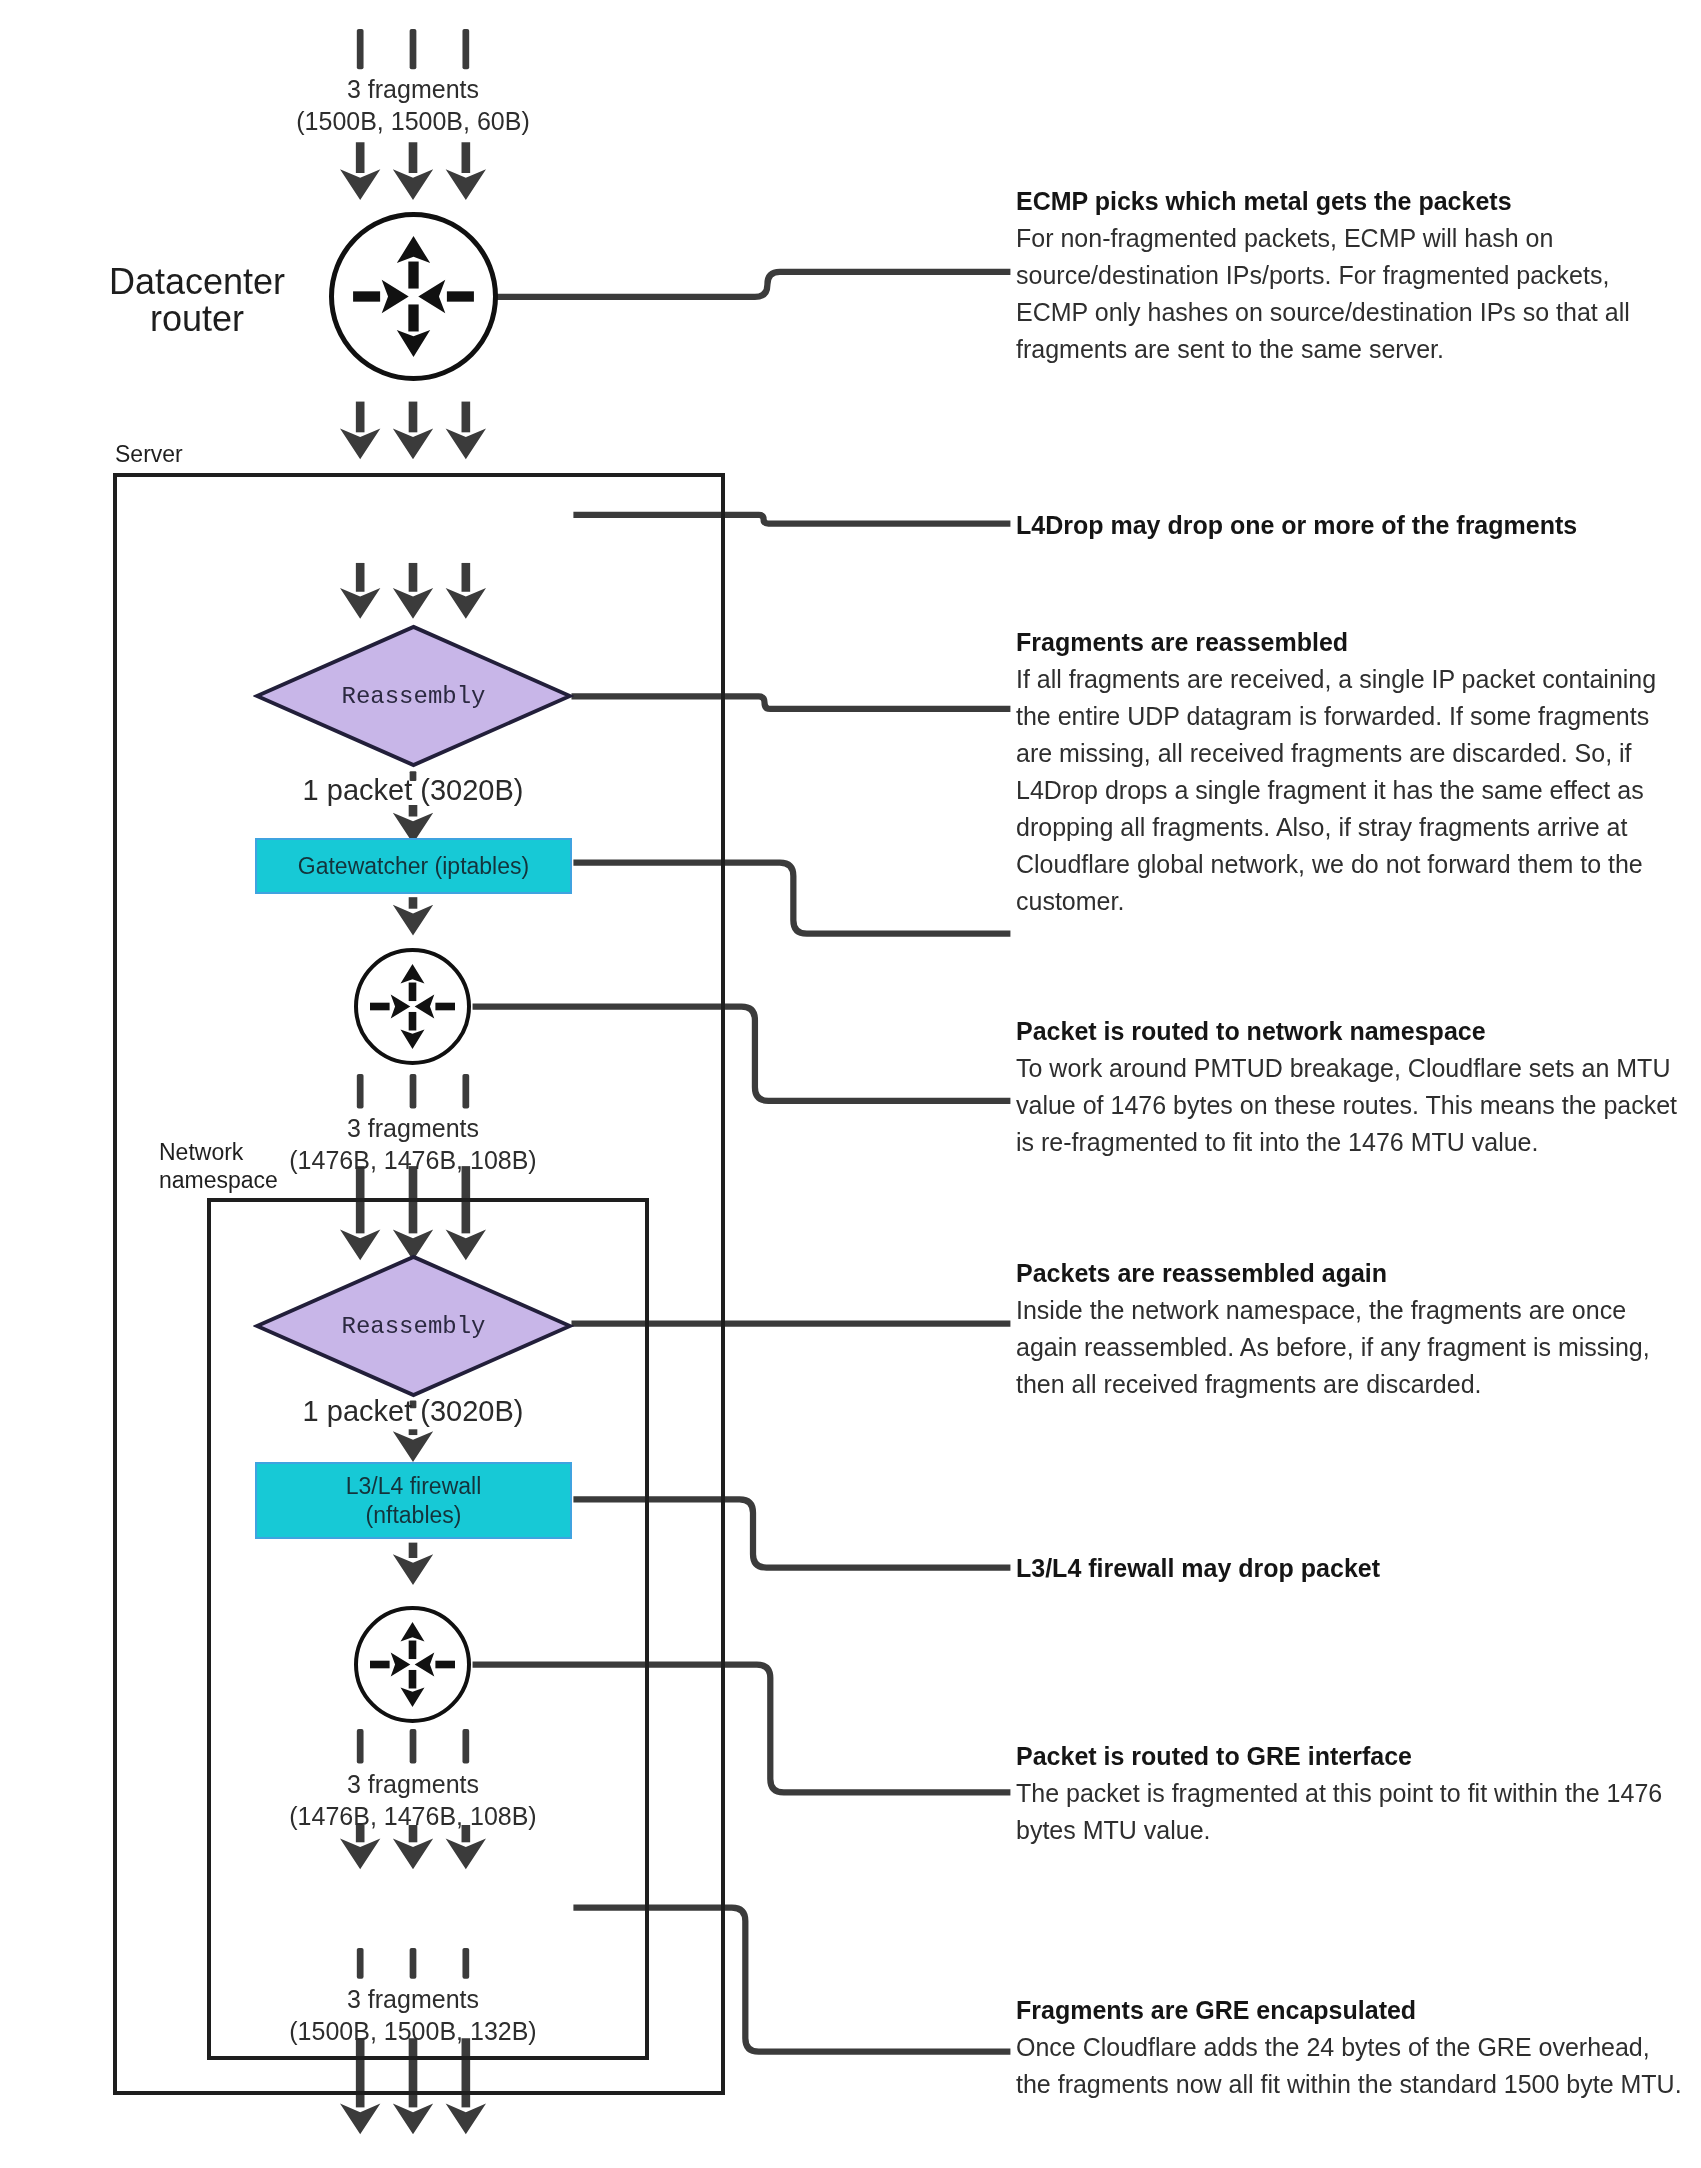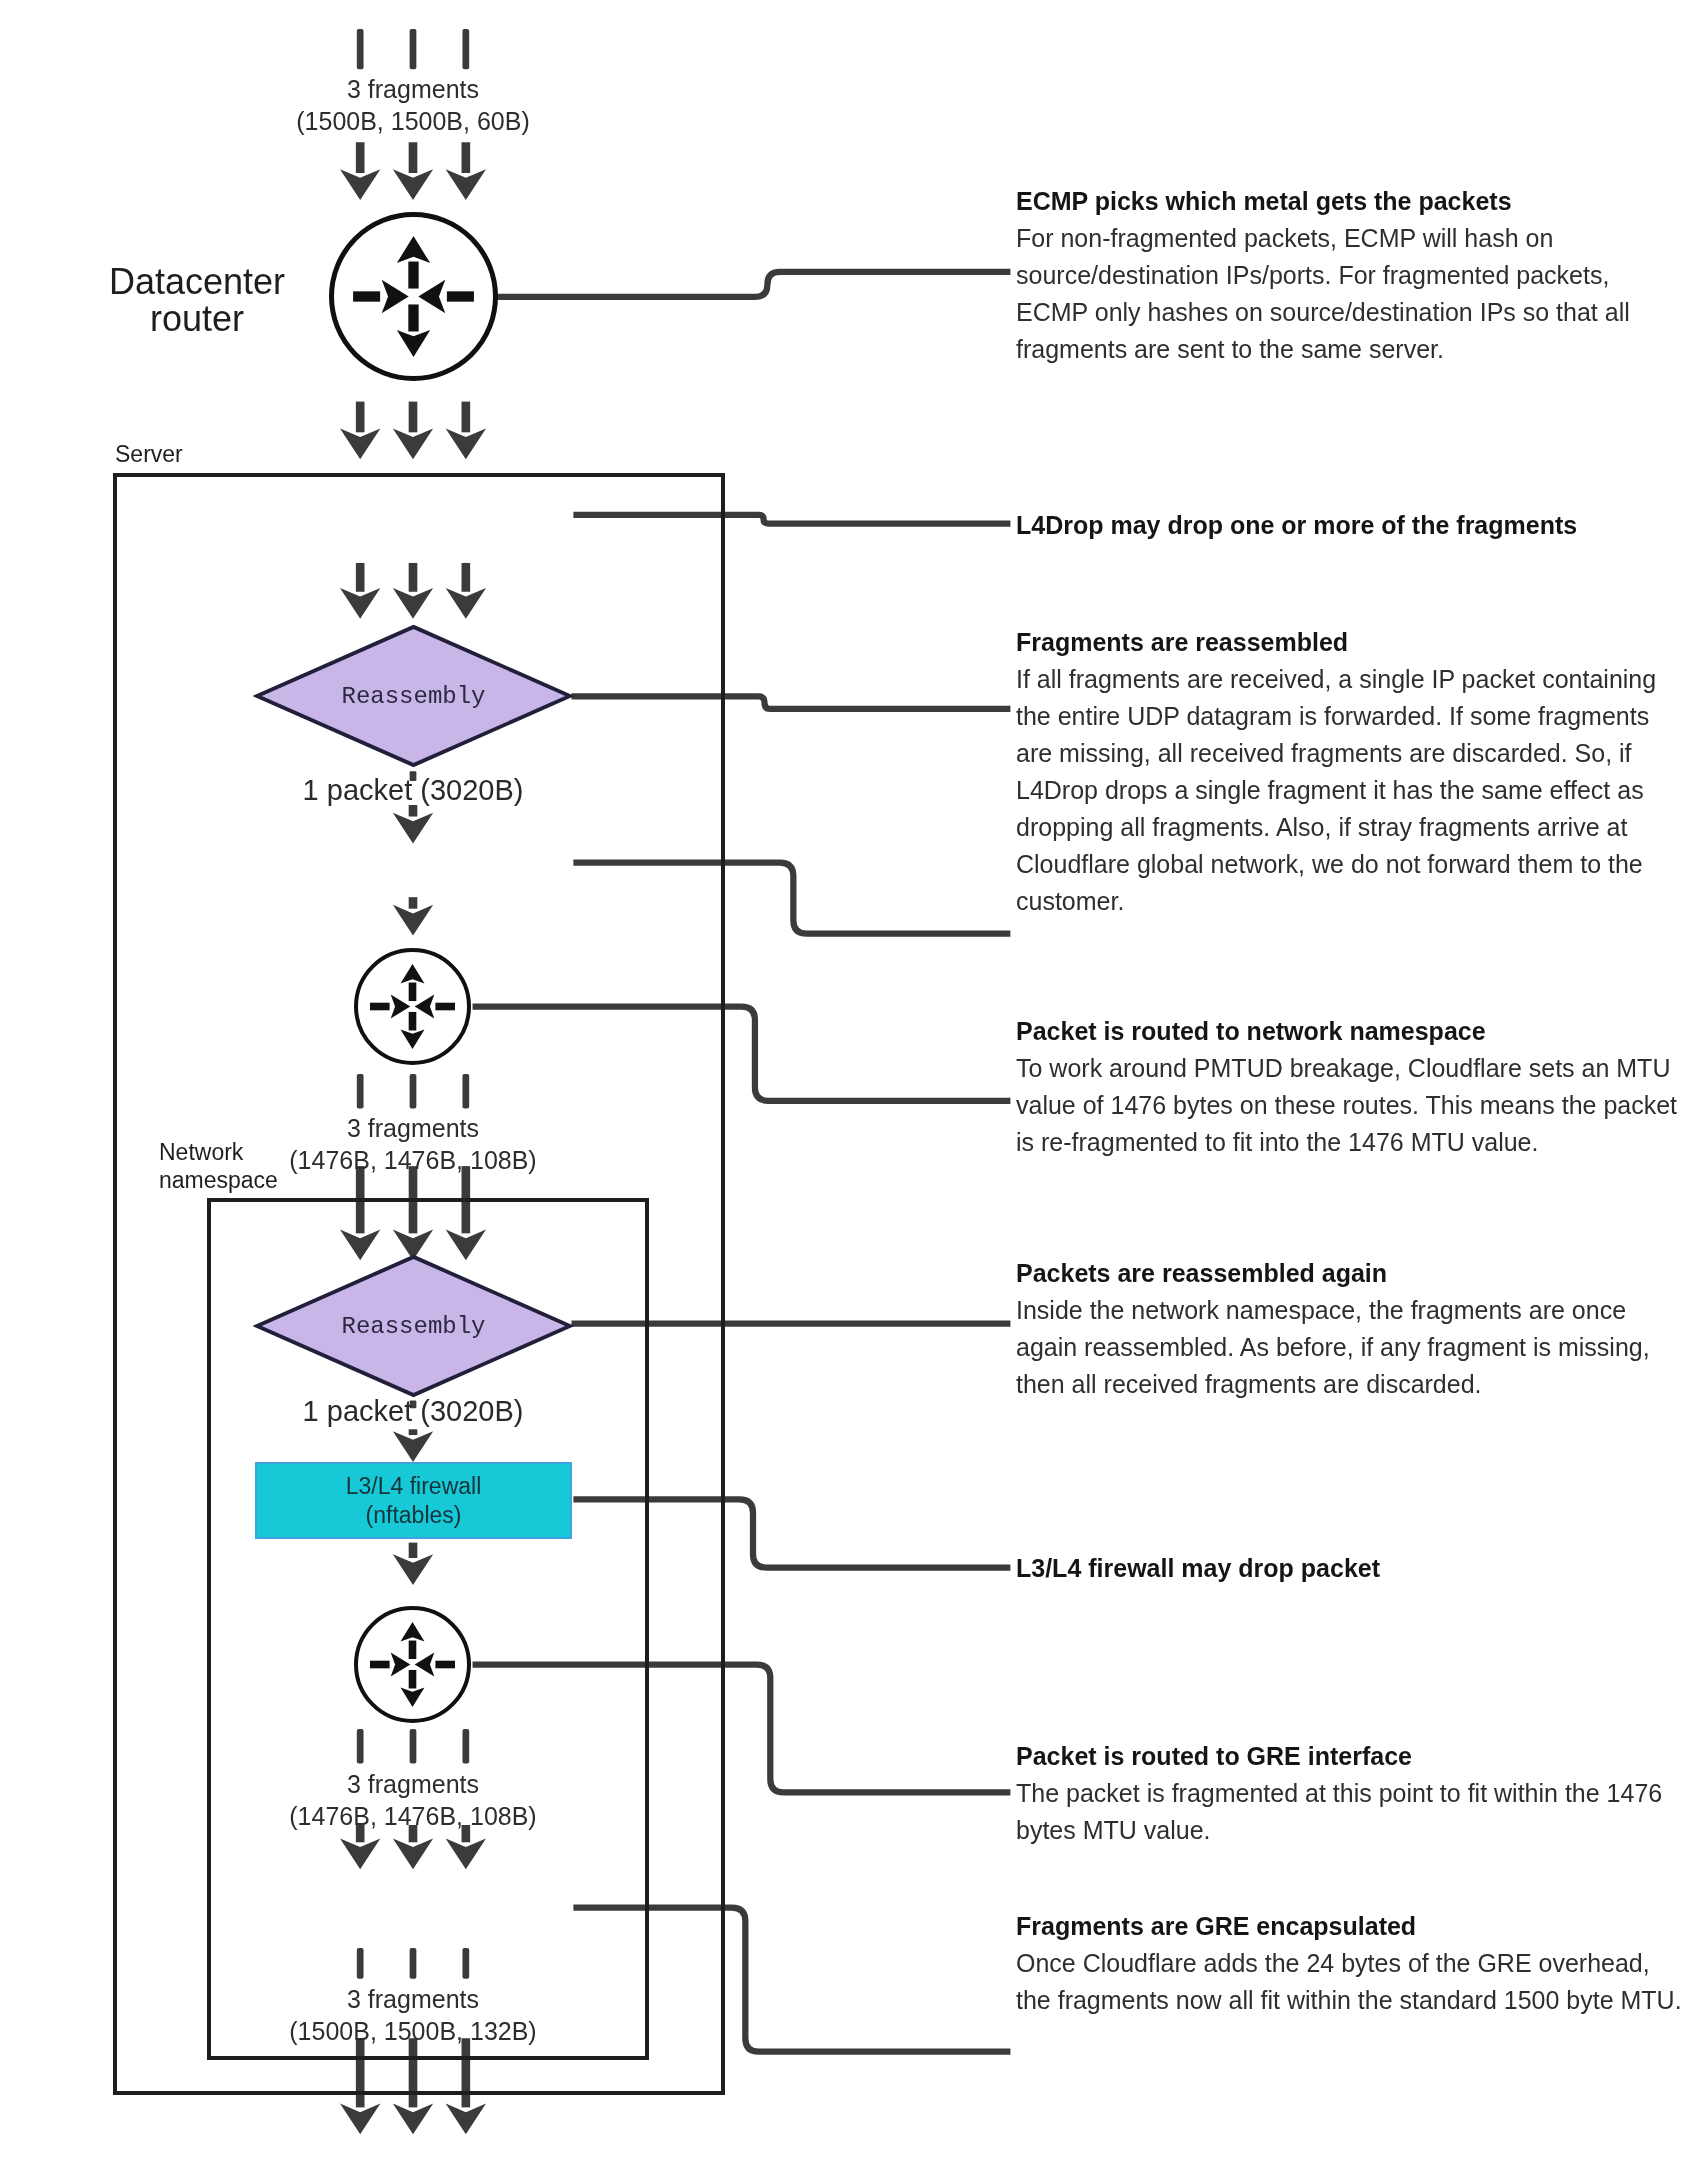--- a/index.html
+++ b/index.html
@@ -176,20 +176,23 @@
 
   <div class="diamond" style="top:624px;">
     <svg width="321" height="144" viewBox="0 0 334 150">
       <polygon points="167,3 330,75 167,147 4,75" fill="#c8b6e8" stroke="#221f3a" stroke-width="4"></polygon>
     </svg>
     <div class="dlabel">Reassembly</div>
   </div>
 
   <div class="dtext packet abs" style="top:774px;">1 packet (3020B)</div>
 
+  <div class="pbox" style="top:838px;height:56px;">
+    <span>Gatewatcher (iptables)</span>
+  </div>
 
   <div class="router" style="left:354px;top:948px;width:117px;height:117px;border-width:4.8px;">
     <svg viewBox="-100 -100 200 200">
       <g stroke="#111" stroke-width="14" fill="#111">
         <line x1="0" y1="-10" x2="0" y2="-44"></line>
           <path d="M -22 -42 L 0 -50 L 22 -42 L 0 -78 Z" stroke="none"></path>
         <line x1="0" y1="10" x2="0" y2="44"></line>
           <path d="M -22 42 L 0 50 L 22 42 L 0 78 Z" stroke="none"></path>
         <line x1="-78" y1="0" x2="-42" y2="0"></line>
           <path d="M -40 -22 L -32 0 L -40 22 L -4 0 Z" stroke="none"></path>
@@ -267,19 +270,19 @@
     <div>Inside the network namespace, the fragments are once again reassembled. As before, if any fragment is missing, then all received fragments are discarded.</div>
   </div>
   <div class="ann" style="top:1550px;">
     <div class="t">L3/L4 firewall may drop packet</div>
     <div></div>
   </div>
   <div class="ann" style="top:1738px;">
     <div class="t">Packet is routed to GRE interface</div>
     <div>The packet is fragmented at this point to fit within the 1476 bytes MTU value.</div>
   </div>
-  <div class="ann" style="top:1908px;">
+  <div class="ann" style="top:1992px;">
     <div class="t">Fragments are GRE encapsulated</div>
     <div>Once Cloudflare adds the 24 bytes of the GRE overhead, the fragments now all fit within the standard 1500 byte MTU.</div>
   </div>
 
 </div>
 
 
 </body></html>

